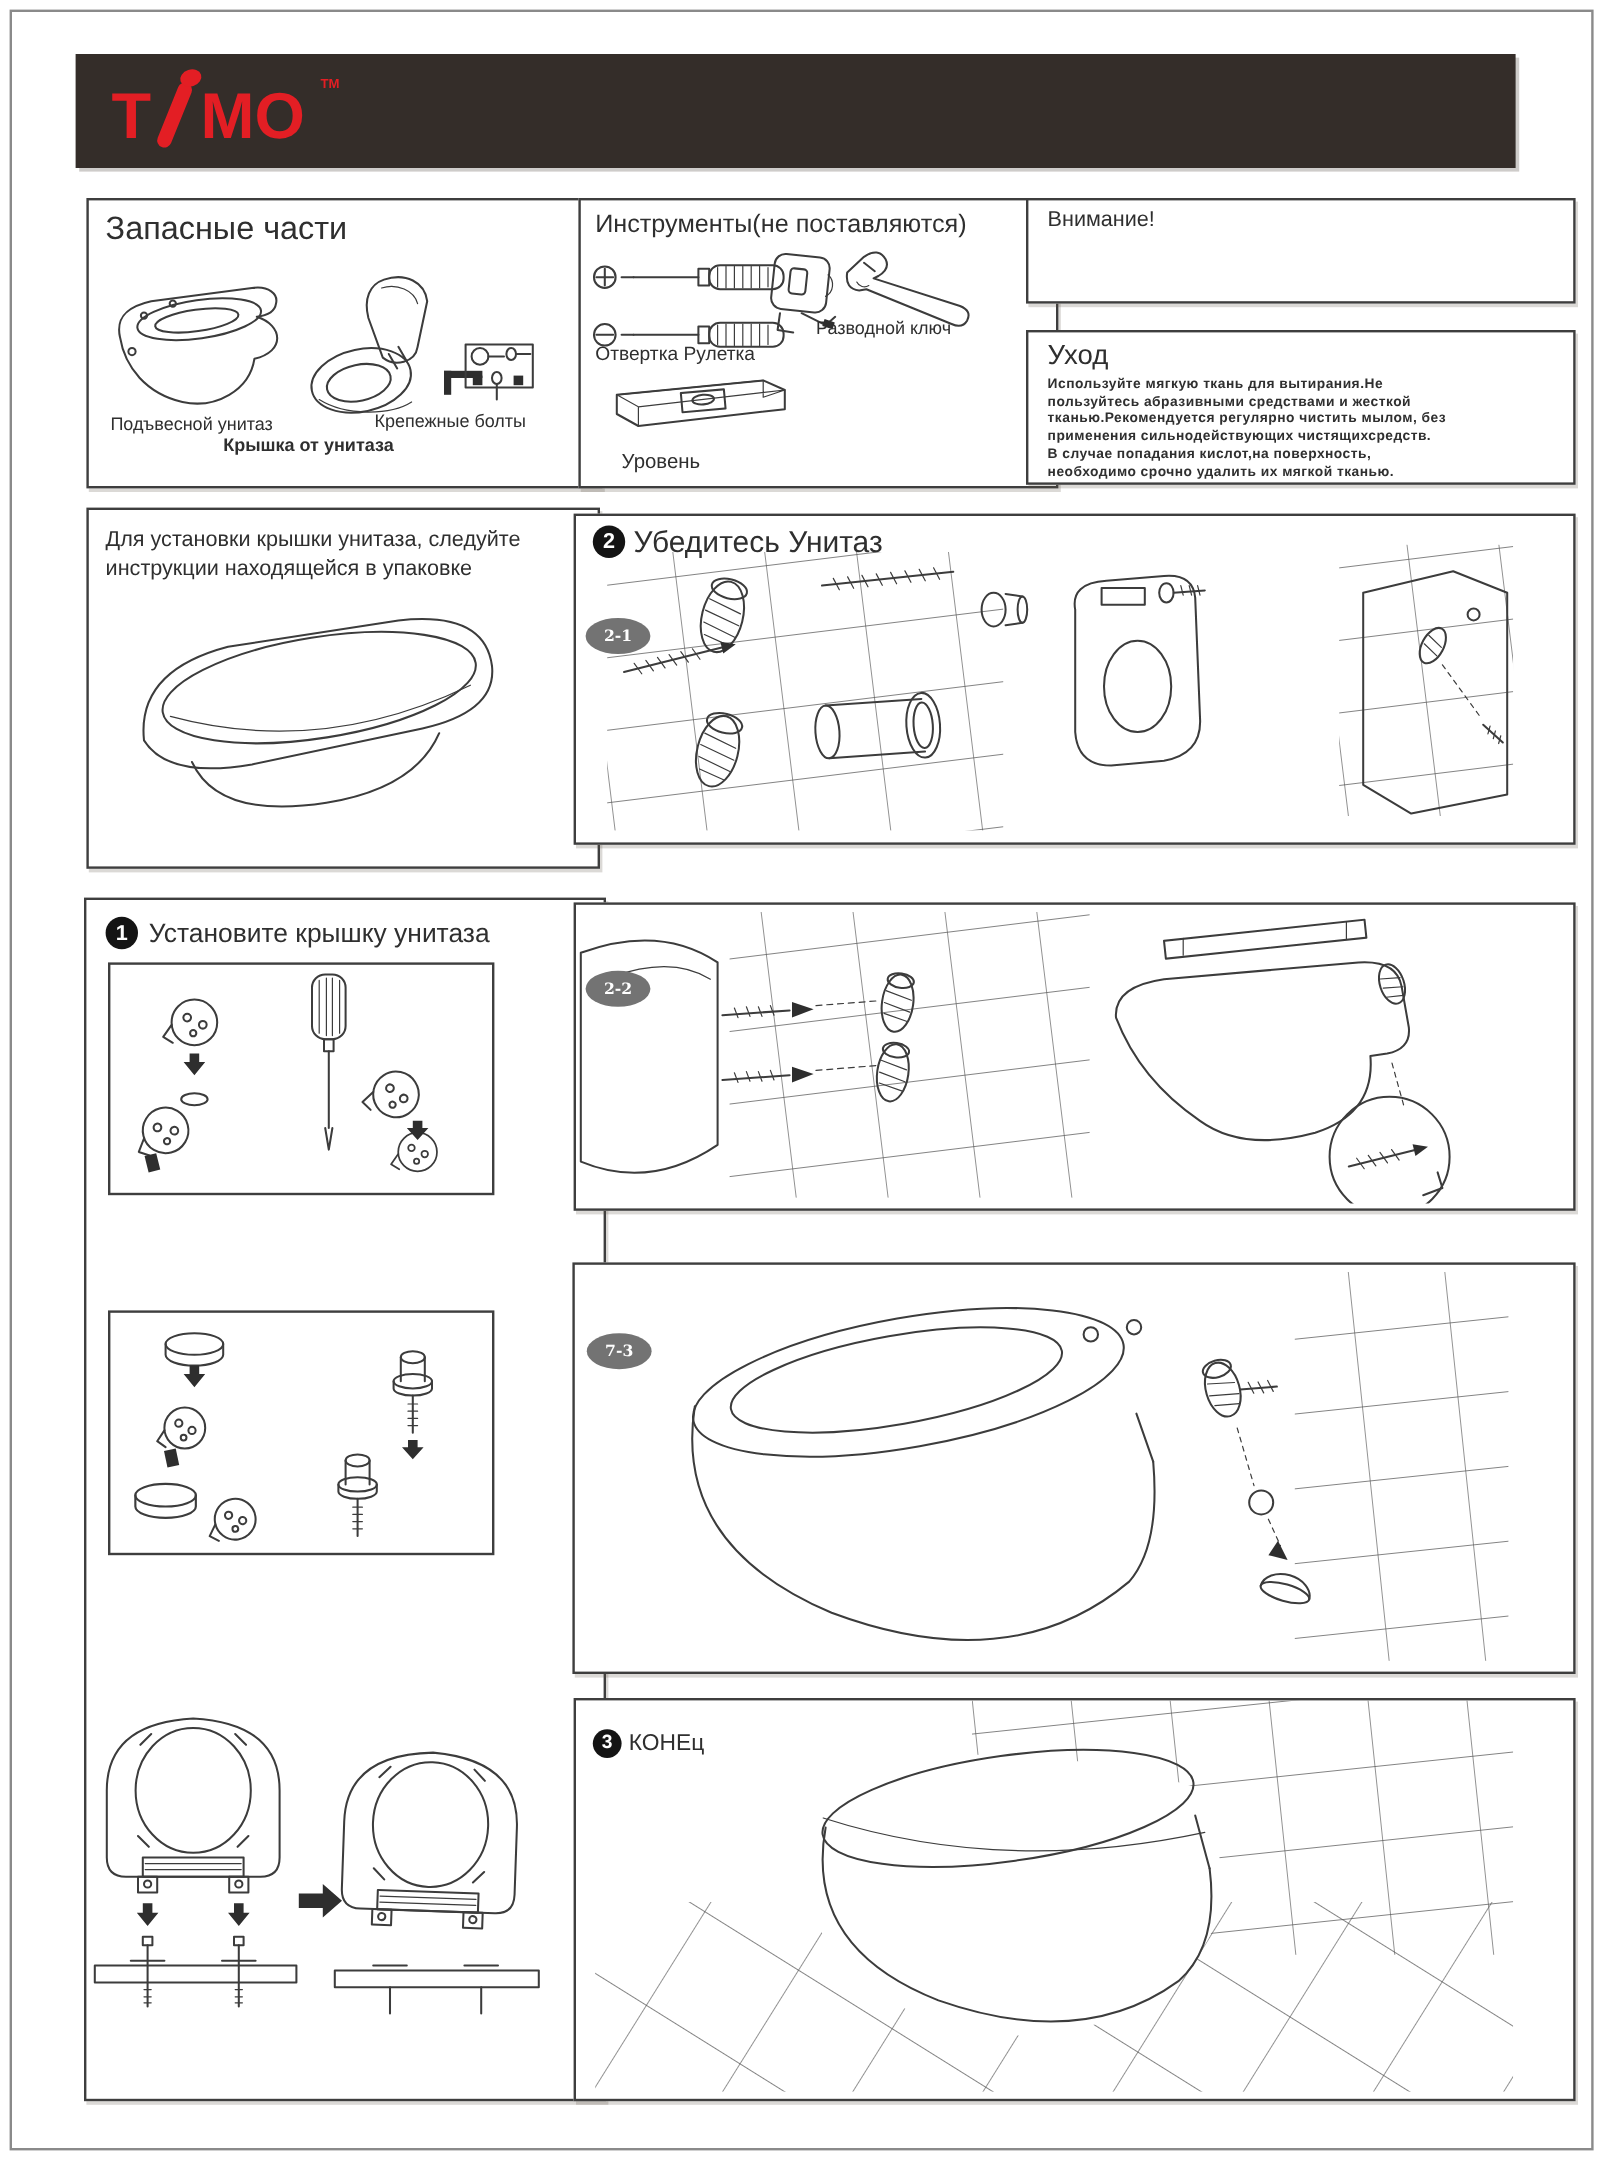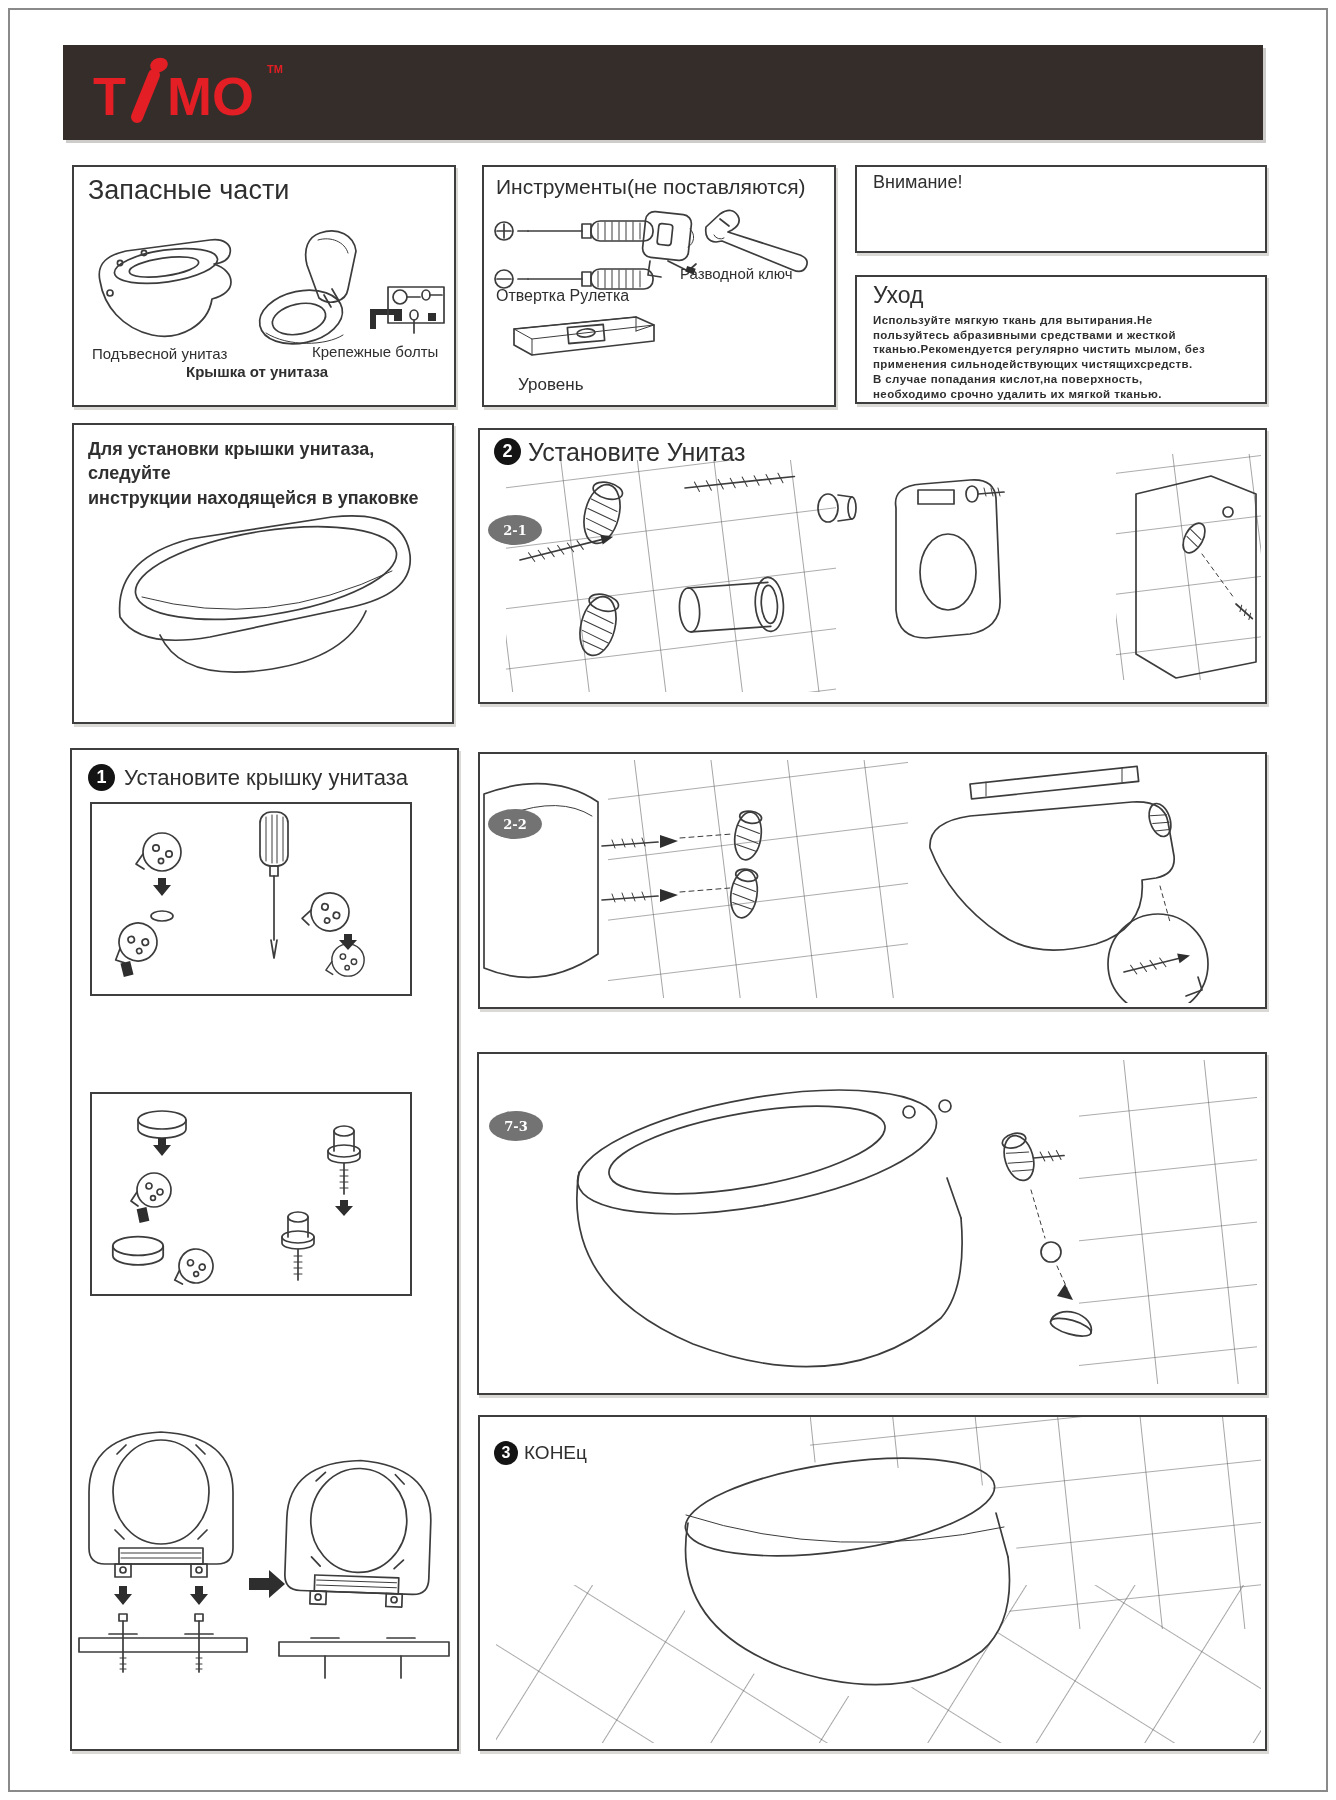--- a/index.html
+++ b/index.html
@@ -1,24 +1,24 @@
 <!DOCTYPE html>
 <html><head>
 <meta charset="utf-8">
 <style>
   html,body{margin:0;padding:0;background:#fff;}
   body{width:1336px;height:1800px;position:relative;font-family:"Liberation Sans",sans-serif;color:#2f2f2f;overflow:hidden;}
   .abs{position:absolute;}
   .page-border{position:absolute;left:8px;top:8px;width:1316px;height:1780px;border:2px solid #8a8a8a;}
   .header{position:absolute;left:63px;top:45px;width:1200px;height:95px;background:#342d29;box-shadow:3px 3px 0 rgba(60,50,45,.25);}
-  .panel{position:absolute;background:#fff;border:2px solid #3e3e3e;box-shadow:2px 3px 0 rgba(90,80,70,.22);}
+  .panel{position:absolute;background:#fff;border:2px solid #3e3e3e;box-shadow:2px 3px 0 rgba(90,80,70,.22);padding-left:46px;}
   .h1{position:absolute;left:14px;top:8px;font-size:27px;color:#2f2f2f;}
   .h2{position:absolute;left:12px;top:8px;font-size:21px;color:#2f2f2f;}
   .lbl{position:absolute;font-size:15px;color:#2f2f2f;white-space:nowrap;}
-  .pre{white-space:pre-line;font-weight:bold;}
+  .pre{white-space:pre-line;}
   .numcirc{position:absolute;width:27px;height:27px;border-radius:50%;background:#141414;color:#fff;
            display:flex;align-items:center;justify-content:center;font-size:18px;font-weight:bold;}
   .steptitle{position:absolute;font-size:25px;color:#2f2f2f;white-space:nowrap;}
   .badge{position:absolute;width:54px;height:30px;border-radius:50%;background:#737373;color:#fff;
          display:flex;align-items:center;justify-content:center;
          font-family:"DejaVu Serif",serif;font-size:13px;font-weight:bold;margin-top:47px;}
   .attn-title{position:absolute;left:16px;top:5px;font-size:18px;color:#2f2f2f;}
   .attn-body{position:absolute;left:14px;top:28px;font-size:13px;font-weight:bold;line-height:1.18;color:#2f2f2f;}
   .care-title{position:absolute;left:16px;top:5px;font-size:23px;color:#2f2f2f;text-align:center;}
   .care-body{position:absolute;left:16px;top:36px;font-size:11.5px;font-weight:bold;letter-spacing:.4px;line-height:1.28;color:#2f2f2f;}
@@ -336,21 +336,21 @@
         <path class="lt" d="M-7,-6 l14,4 M-7,2 l14,4"></path>
       </g>
       <path class="lt" d="M86,90 L118,134" stroke-dasharray="4 4"></path>
       <g transform="translate(120,140) rotate(42)">
         <line class="lw" x1="0" y1="0" x2="22" y2="0" stroke-width="3.6"></line>
         <path class="lt" d="M5,-3 l3,6 M11,-3 l3,6 M17,-3 l3,6"></path>
       </g>
     </g>
   </svg>
   <div class="numcirc" style="left:14px;top:8px">2</div>
-  <div class="steptitle" style="left:48px;top:8px">Установите Унитаз</div>
+  <div class="steptitle" style="left:48px;top:8px">Убедитесь Унитаз</div>
   <div class="badge" style="left:8px;top:38px">2-1</div>
 </div>
 
 <div class="panel" style="left:478px;top:752px;width:785px;height:253px">
   <svg class="abs" style="left:0;top:0" width="781" height="249" viewBox="0 0 781 249">
     <defs>
       <pattern id="t22" width="76" height="60" patternUnits="userSpaceOnUse" patternTransform="rotate(-7)">
         <path d="M0 0H76M0 0V60" class="tl"></path>
       </pattern>
       <g id="plug22">

